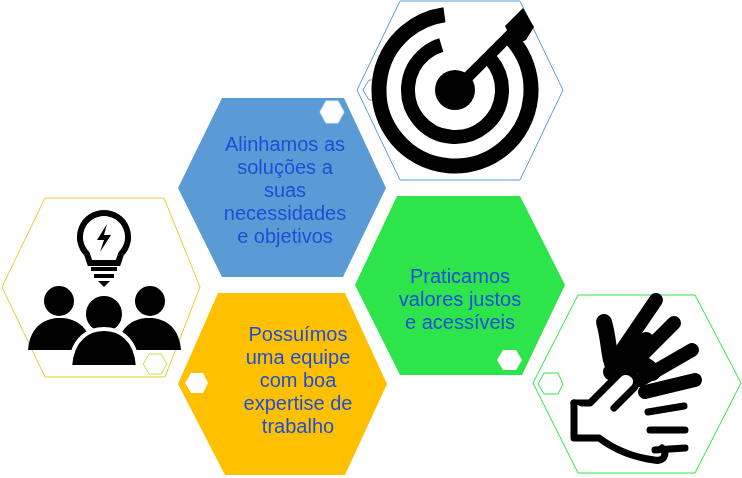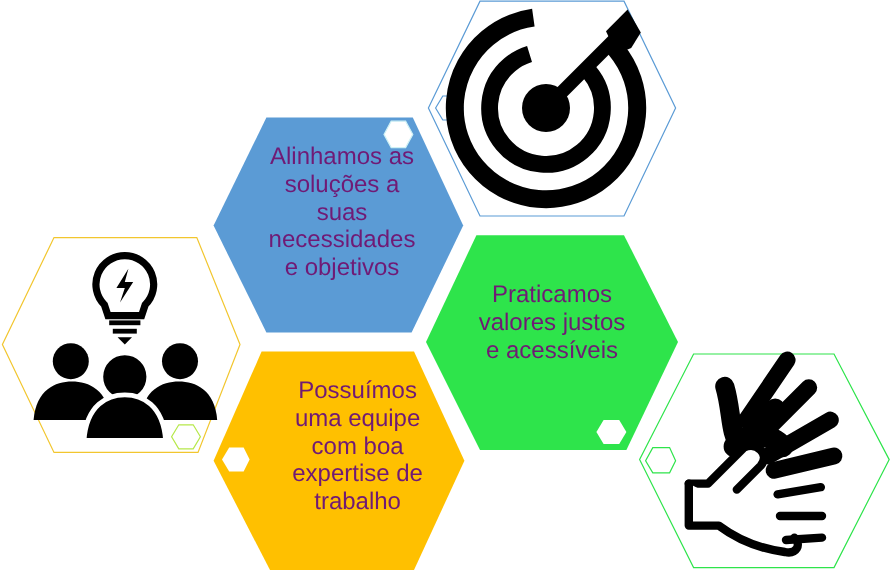--- a/index.html
+++ b/index.html
@@ -1,21 +1,21 @@
 <!DOCTYPE html>
 <html><head>
 <meta charset="utf-8">
 <style>
   html, body { margin: 0; padding: 0; background: #ffffff; }
   body { width: 742px; height: 478px; position: relative; overflow: hidden;
          font-family: "Liberation Sans", sans-serif; }
   svg.stage { position: absolute; left: 0; top: 0; }
   .hex-text {
-    position: absolute; display: flex; align-items: flex-start; justify-content: center;
-    text-align: center; color: #701a75; font-size: 20px; line-height: 23px;
+    position: absolute; display: flex; align-items: center; justify-content: center;
+    text-align: center; color: #1d4ed8; font-size: 20px; line-height: 23px;
     font-family: "Liberation Sans", sans-serif;
   }
   .hex-text span { display: block; white-space: pre-line; }
 </style>
 </head>
 <body>
 
 <svg class="stage" width="742" height="478" viewBox="0 0 742 478">
 
   <g>
@@ -75,21 +75,21 @@
 </svg>
 
 <div class="hex-text" style="left:200px; top:120px; width:170px; height:140px;">
   <span>Alinhamos as
 soluções a
 suas
 necessidades
 e objetivos</span>
 </div>
 
-<div class="hex-text" style="left:375px; top:235px; width:170px; height:100px;">
+<div class="hex-text" style="left:375px; top:249px; width:170px; height:100px;">
   <span>Praticamos
 valores justos
 e acessíveis</span>
 </div>
 
 <div class="hex-text" style="left:213px; top:315px; width:170px; height:130px;">
   <span>Possuímos
 uma equipe
 com boa
 expertise de

